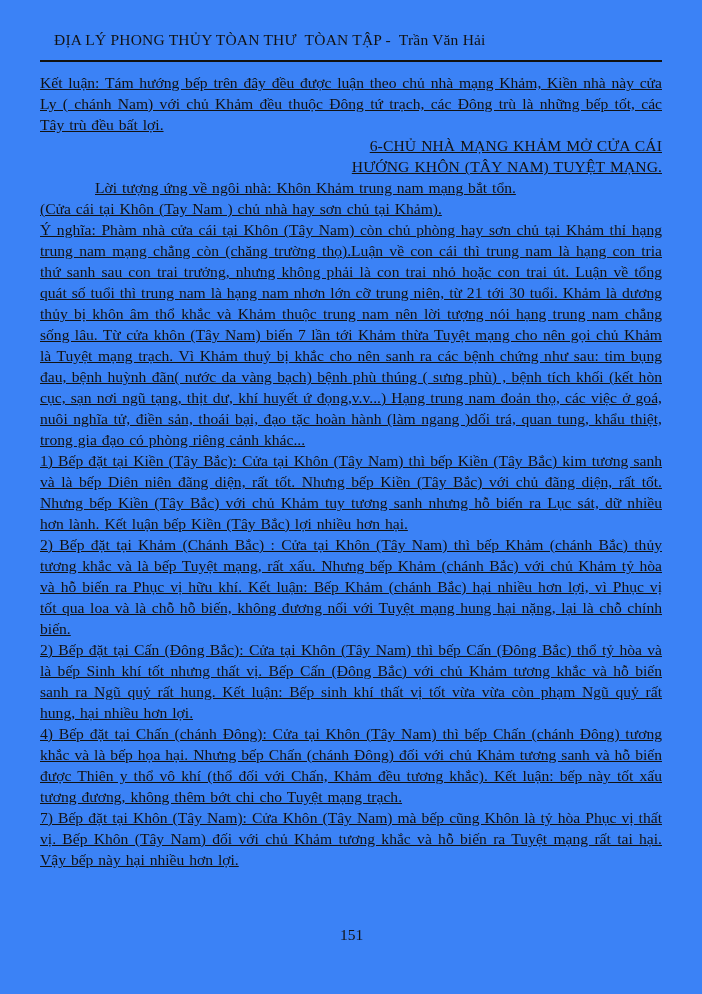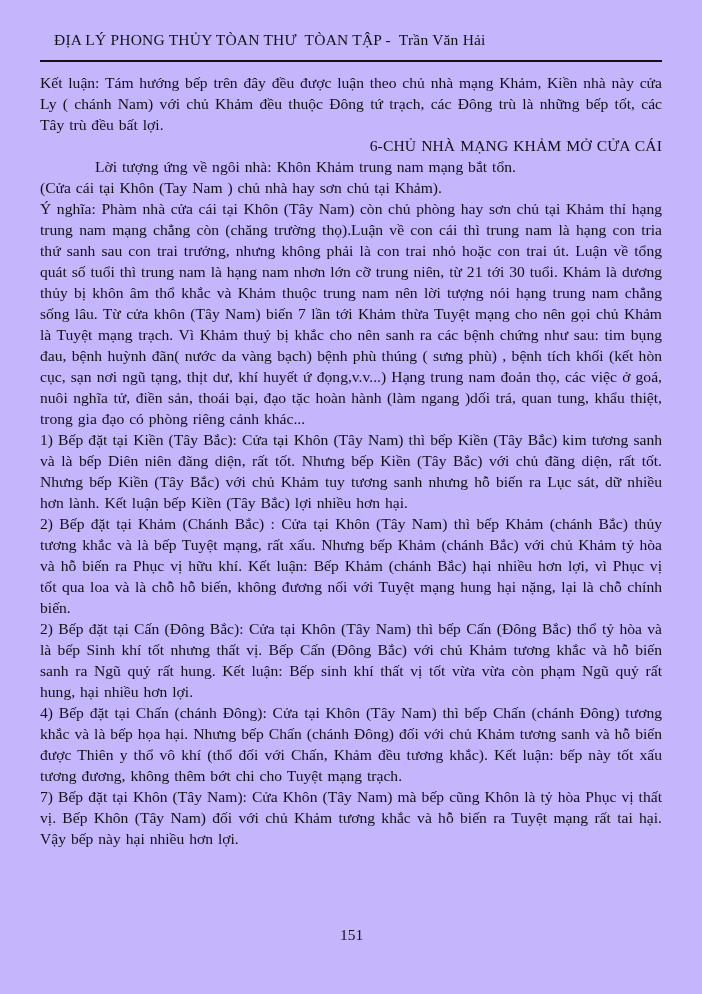--- a/index.html
+++ b/index.html
@@ -5,21 +5,21 @@
   html, body {
     margin: 0;
     padding: 0;
     background: #e8e8e8;
   }
   .page {
     position: relative;
     width: 702px;
     height: 994px;
     margin: 0 auto;
-    background: #c4b5fd;
+    background: #3b82f6;
     color: #121212;
     font-family: "Liberation Serif", "DejaVu Serif", serif;
     overflow: hidden;
   }
   .page-inner {
     padding: 30px 40px 0 40px;
   }
   .header-title {
     font-size: 15.5px;
     line-height: 20px;
@@ -32,20 +32,21 @@
     border-top: 2px solid #111111;
     margin: 10px 0 10px 0;
   }
   .body-text {
     font-size: 15.6px;
     line-height: 21px;
   }
   .body-text p {
     margin: 0;
     word-spacing: 1px;
+    text-decoration: underline;
   }
   .justify {
     text-align: justify;
     text-justify: inter-word;
   }
   .line {
     text-align: left;
   }
   .caps-line {
     text-align: right;
@@ -69,20 +70,21 @@
 <div class="page">
   <div class="page-inner">
     <div class="header">
       <div class="header-title">ĐỊA LÝ PHONG THỦY TÒAN THƯ  TÒAN TẬP -  Trần Văn Hải</div>
       <hr class="header-rule">
     </div>
 
     <div class="body-text">
       <p class="justify">Kết luận: Tám hướng bếp trên đây đều được luận theo chủ nhà mạng Khảm, Kiền nhà này cửa Ly ( chánh Nam) với chủ Khảm đều thuộc Đông tứ trạch, các Đông trù là những bếp tốt, các Tây trù đều bất lợi.</p>
       <p class="caps-line">6-CHỦ NHÀ MẠNG KHẢM MỞ CỬA CÁI</p>
+      <p class="caps-line">HƯỚNG KHÔN (TÂY NAM) TUYỆT MẠNG.</p>
       <p class="line indent1">Lời tượng ứng về ngôi nhà: Khôn Khảm trung nam mạng bắt tổn.</p>
       <p class="line">(Cửa cái tại Khôn (Tay Nam ) chủ nhà hay sơn chủ tại Khảm).</p>
       <p class="justify">Ý nghĩa: Phàm nhà cửa cái tại Khôn (Tây Nam) còn chủ phòng hay sơn chủ tại Khảm thỉ hạng trung nam mạng chẳng còn (chăng trường thọ).Luận về con cái thì trung nam là hạng con tria thứ sanh sau con trai trưởng, nhưng không phải là con trai nhỏ hoặc con trai út. Luận về tổng quát số tuổi thì trung nam là hạng nam nhơn lớn cỡ trung niên, từ 21 tới 30 tuổi. Khảm là dương thủy bị khôn âm thổ khắc và Khảm thuộc trung nam nên lời tượng nói hạng trung nam chẳng sống lâu. Từ cửa khôn (Tây Nam) biến 7 lần tới Khảm thừa Tuyệt mạng cho nên gọi chủ Khảm là Tuyệt mạng trạch. Vì Khảm thuỷ bị khắc cho nên sanh ra các bệnh chứng như sau: tim bụng đau, bệnh huỳnh đãn( nước da vàng bạch) bệnh phù thúng ( sưng phù) , bệnh tích khối (kết hòn cục, sạn nơi ngũ tạng, thịt dư, khí huyết ứ đọng,v.v...) Hạng trung nam đoản thọ, các việc ở goá, nuôi nghĩa tử, điền sản, thoái bại, đạo tặc hoàn hành (làm ngang )dối trá, quan tung, khẩu thiệt, trong gia đạo có phòng riêng cảnh khác...</p>
       <p class="justify">1) Bếp đặt tại Kiền (Tây Bắc): Cửa tại Khôn (Tây Nam) thì bếp Kiền (Tây Bắc) kim tương sanh và là bếp Diên niên đãng diện, rất tốt. Nhưng bếp Kiền (Tây Bắc) với chủ đãng diện, rất tốt. Nhưng bếp Kiền (Tây Bắc) với chủ Khảm tuy tương sanh nhưng hỗ biến ra Lục sát, dữ nhiều hơn lành. Kết luận bếp Kiền (Tây Bắc) lợi nhiều hơn hại.</p>
       <p class="justify">2) Bếp đặt tại Khảm (Chánh Bắc) : Cửa tại Khôn (Tây Nam) thì bếp Khảm (chánh Bắc) thủy tương khắc và là bếp Tuyệt mạng, rất xấu. Nhưng bếp Khảm (chánh Bắc) với chủ Khảm tỷ hòa và hỗ biến ra Phục vị hữu khí. Kết luận: Bếp Khảm (chánh Bắc) hại nhiều hơn lợi, vì Phục vị tốt qua loa và là chỗ hỗ biến, không đương nối với Tuyệt mạng hung hại nặng, lại là chỗ chính biến.</p>
       <p class="justify">2) Bếp đặt tại Cấn (Đông Bắc): Cửa tại Khôn (Tây Nam) thì bếp Cấn (Đông Bắc) thổ tỷ hòa và là bếp Sinh khí tốt nhưng thất vị. Bếp Cấn (Đông Bắc) với chủ Khảm tương khắc và hỗ biến sanh ra Ngũ quỷ rất hung. Kết luận: Bếp sinh khí thất vị tốt vừa vừa còn phạm Ngũ quỷ rất hung, hại nhiều hơn lợi.</p>
       <p class="justify">4) Bếp đặt tại Chấn (chánh Đông): Cửa tại Khôn (Tây Nam) thì bếp Chấn (chánh Đông) tương khắc và là bếp họa hại. Nhưng bếp Chấn (chánh Đông) đối với chủ Khảm tương sanh và hỗ biến được Thiên y thổ vô khí (thổ đối với Chấn, Khảm đều tương khắc). Kết luận: bếp này tốt xấu tương đương, không thêm bớt chi cho Tuyệt mạng trạch.</p>
       <p class="justify">7) Bếp đặt tại Khôn (Tây Nam): Cửa Khôn (Tây Nam) mà bếp cũng Khôn là tỷ hòa Phục vị thất vị. Bếp Khôn (Tây Nam) đối với chủ Khảm tương khắc và hỗ biến ra Tuyệt mạng rất tai hại. Vậy bếp này hại nhiều hơn lợi.</p>
     </div>
   </div>

